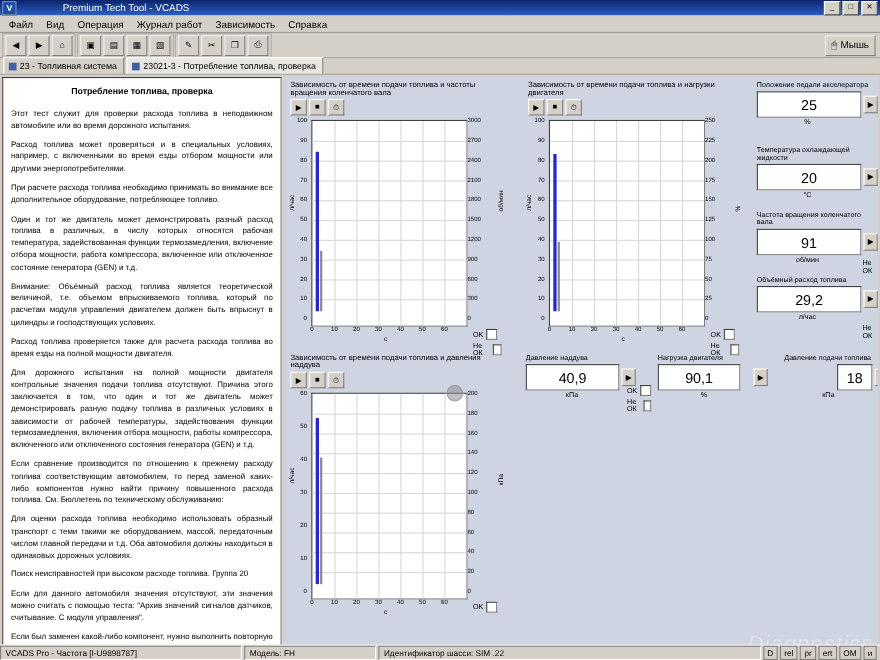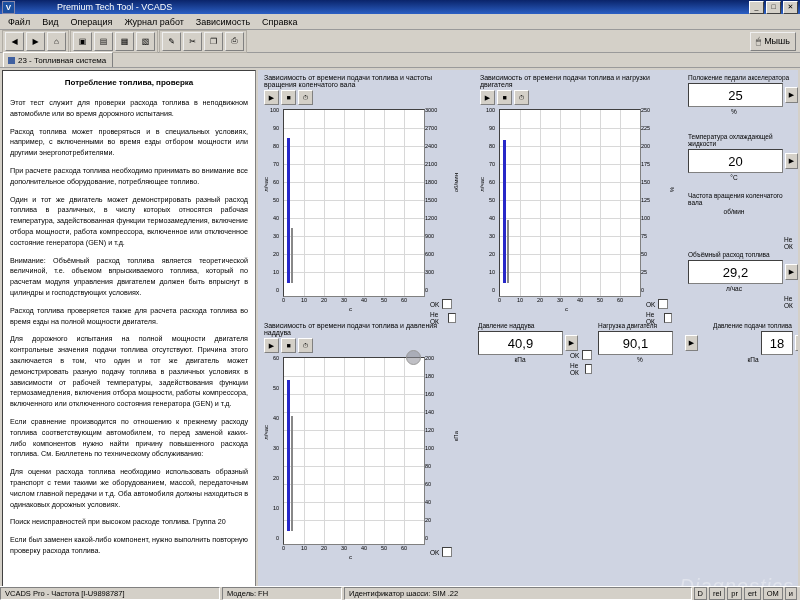--- a/index.html
+++ b/index.html
@@ -198,37 +198,42 @@
         <span>🖱</span>
         <span>Мышь</span>
       </div>
     </div>
   </div>
 
   <div class="tabstrip">
     <div class="tab">
       <span class="tabico"></span>
       <span>23 - Топливная система</span>
+    </div>
+    <div class="tab active">
+      <span class="tabico"></span>
+      <span>23021-3 - Потребление топлива, проверка</span>
     </div>
   </div>
 
   <div class="content">
 
     <div class="leftpane">
       <h3>Потребление топлива, проверка</h3>
       <p>Этот тест служит для проверки расхода топлива в неподвижном автомобиле или во время дорожного испытания.</p>
       <p>Расход топлива может проверяться и в специальных условиях, например, с включенными во время езды отбором мощности или другими энергопотребителями.</p>
       <p>При расчете расхода топлива необходимо принимать во внимание все дополнительное оборудование, потребляющее топливо.</p>
       <p>Один и тот же двигатель может демонстрировать разный расход топлива в различных, в числу которых относятся рабочая температура, задействованная функции термозамедления, включение отбора мощности, работа компрессора, включенное или отключенное состояние генератора (GEN) и т.д.</p>
       <p>Внимание: Объёмный расход топлива является теоретической величиной, т.е. объемом впрыскиваемого топлива, который по расчетам модуля управления двигателем должен быть впрыснут в цилиндры и господствующих условиях.</p>
       <p>Расход топлива проверяется также для расчета расхода топлива во время езды на полной мощности двигателя.</p>
       <p>Для дорожного испытания на полной мощности двигателя контрольные значения подачи топлива отсутствуют. Причина этого заключается в том, что один и тот же двигатель может демонстрировать разную подачу топлива в различных условиях в зависимости от рабочей температуры, задействования функции термозамедления, включения отбора мощности, работы компрессора, включенного или отключенного состояния генератора (GEN) и т.д.</p>
       <p>Если сравнение производится по отношению к прежнему расходу топлива соответствующим автомобилем, то перед заменой каких-либо компонентов нужно найти причину повышенного расхода топлива. См. Бюллетень по техническому обслуживанию:</p>
       <p>Для оценки расхода топлива необходимо использовать образный транспорт с теми такими же оборудованием, массой, передаточным числом главной передачи и т.д. Оба автомобиля должны находиться в одинаковых дорожных условиях.</p>
       <p>Поиск неисправностей при высоком расходе топлива. Группа 20</p>
+      <p>Если для данного автомобиля значения отсутствуют, эти значения можно считать с помощью теста: "Архив значений сигналов датчиков, считывание. С модуля управления".</p>
       <p>Если был заменен какой-либо компонент, нужно выполнить повторную проверку расхода топлива.</p>
 
     </div>
 
     <div class="rightpane">
 
       <div class="chartcard" style="left:6px;top:4px;width:192px;">
         <div class="panel-title">Зависимость от времени подачи топлива и частоты вращения коленчатого вала</div>
         <div class="chart-toolbar">
           <div class="cbtn">▶</div>
@@ -461,20 +466,24 @@
         <div class="vtitle">Температура охлаждающей жидкости</div>
         <div style="display:flex;align-items:center;gap:2px;">
           <div class="vfield" style="flex:1;">20</div>
           <div class="arrowbtn">▶</div>
         </div>
         <div class="vunit" style="width:92px;">°C</div>
       </div>
 
       <div class="valbox" style="left:430px;top:122px;width:110px;">
         <div class="vtitle">Частота вращения коленчатого вала</div>
+        <div style="display:flex;align-items:center;gap:2px;">
+          <div class="vfield" style="flex:1;">91</div>
+          <div class="arrowbtn">▶</div>
+        </div>
         <div class="vunit" style="width:92px;">об/мин</div>
         <div style="position:absolute;left:96px;top:44px;">
           <div class="okrow">
               <span>Не ОК</span>
             </div>
         </div>
       </div>
 
       <div class="valbox" style="left:430px;top:181px;width:110px;">
         <div class="vtitle">Объёмный расход топлива</div>

